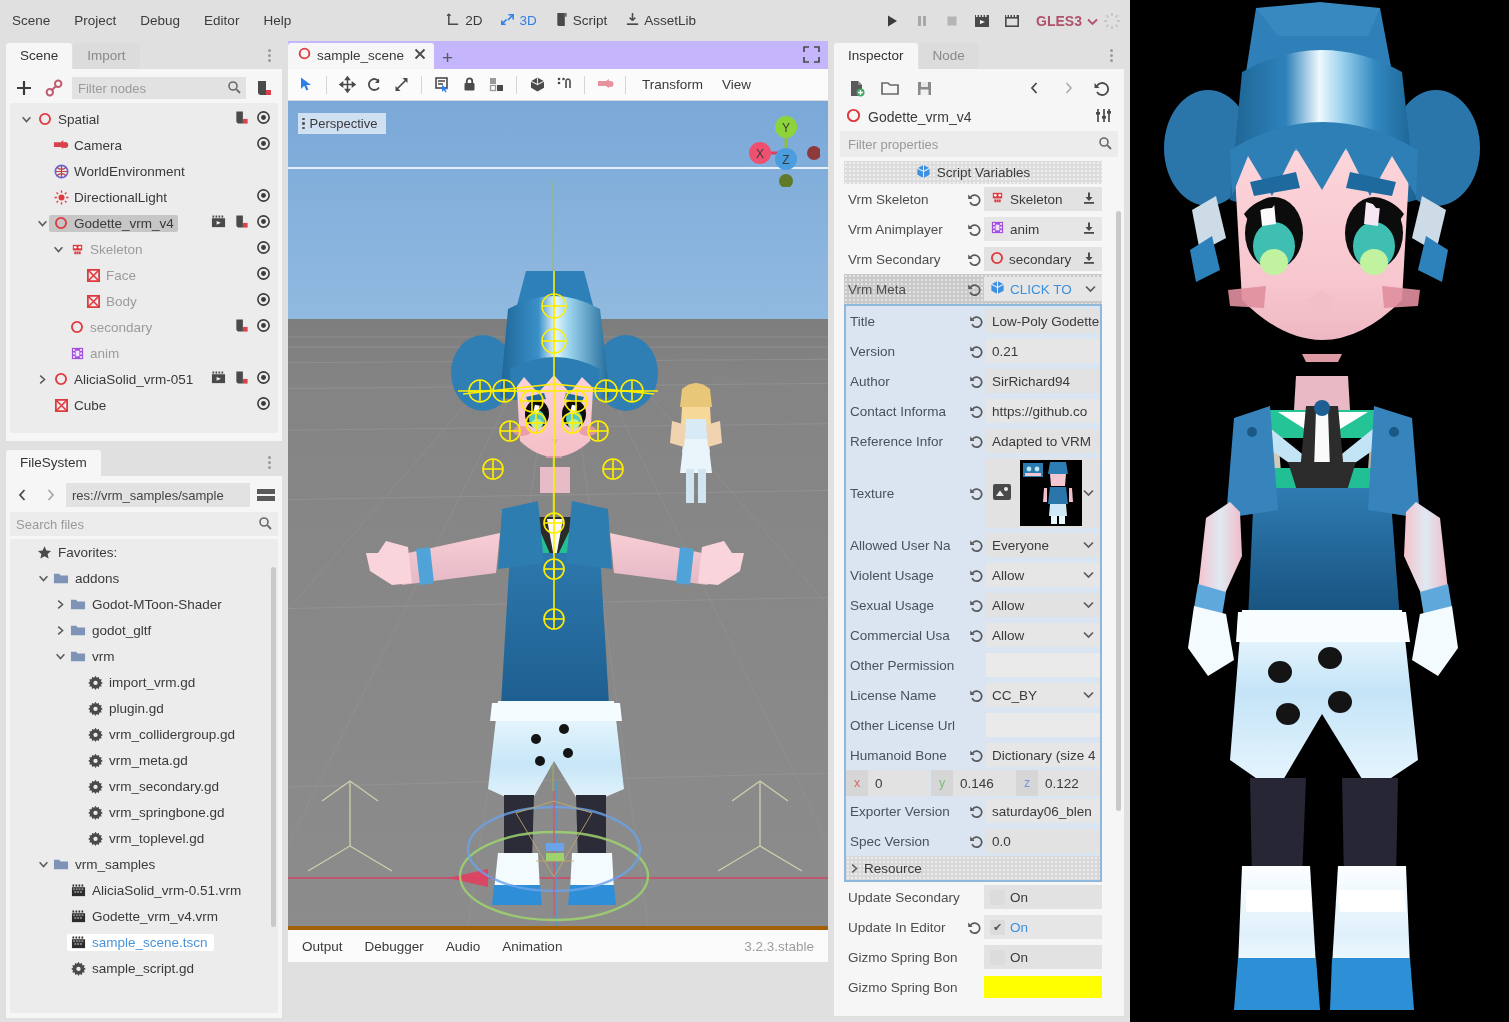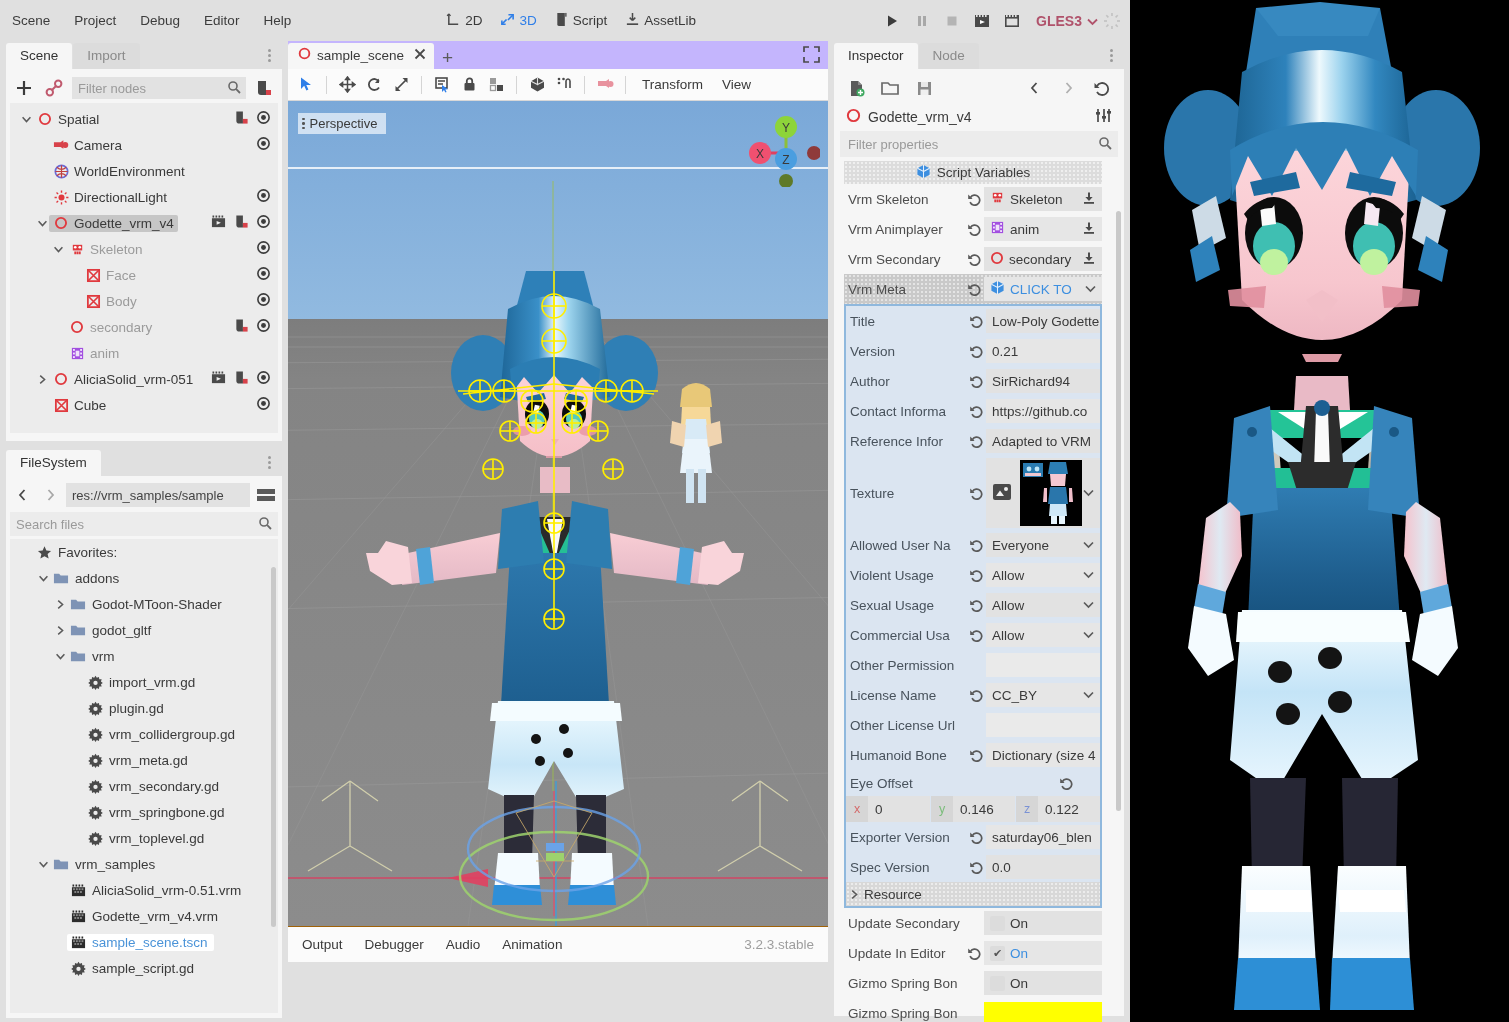--- a/index.html
+++ b/index.html
@@ -135,21 +135,21 @@
     position: absolute; left: 10px; top: 12px; background: rgba(222,234,246,.85);
     padding: 3px 9px 3px 4px; font-size: 13px; display: flex; align-items: center; gap: 5px;
   }
   .persp-badge .dots { display: flex; flex-direction: column; gap: 2px; }
   .persp-badge .dots i { width: 2.5px; height: 2.5px; background: #555; border-radius: 50%; }
 
   .grid-svg, .char-svg, .gizmo-svg { position: absolute; left: 0; top: 0; }
 
   .statusbar {
     height: 36px; background: #fbfbfb; display: flex; align-items: center;
-    padding: 0 14px; gap: 22px; font-size: 13.5px; border-top: 1px solid #a16207;
+    padding: 0 14px; gap: 22px; font-size: 13.5px; border-top: 4px solid #a16207;
   }
   .statusbar .ver { margin-left: auto; color: #9d9d9d; }
 
   
   .inspector { position: absolute; left: 834px; top: 41px; width: 290px; height: 975px; }
   .insp-toolbar { display: flex; align-items: center; height: 30px; gap: 10px; padding: 0 6px; }
   .insp-toolbar .sp { flex: 1; }
   .insp-node {
     display: flex; align-items: center; height: 28px; padding: 0 8px; gap: 7px; font-size: 14px;
   }
@@ -1736,29 +1736,20 @@
               <span class="revert">
                 <svg width="15" height="14" viewBox="0 0 15 14">
                   <path d="M3.5 5.5a5 5 0 1 1 -0.4 4.6" fill="none" stroke="#5a5a5a" stroke-width="1.7"></path>
                   <path d="M1.2 2.6 L1.2 7 L5.6 7z" fill="#5a5a5a"></path>
                 </svg>
               </span>
               <span class="pval">
                 <span class="">Dictionary (size 4</span>
               </span>
             </div>
-            <div class="prow" style="height: 26px;">
-              <span class="pname" style="width:210px">Eye Offset</span>
-              <span class="revert">
-                <svg width="15" height="14" viewBox="0 0 15 14">
-                  <path d="M3.5 5.5a5 5 0 1 1 -0.4 4.6" fill="none" stroke="#5a5a5a" stroke-width="1.7"></path>
-                  <path d="M1.2 2.6 L1.2 7 L5.6 7z" fill="#5a5a5a"></path>
-                </svg>
-              </span>
-            </div>
             <div class="vec3">
               <span class="vecfield">
                 <span class="axis x">x</span>
                 <span class="vv">0</span>
               </span>
               <span class="vecfield">
                 <span class="axis y">y</span>
                 <span class="vv">0.146</span>
               </span>
               <span class="vecfield">

